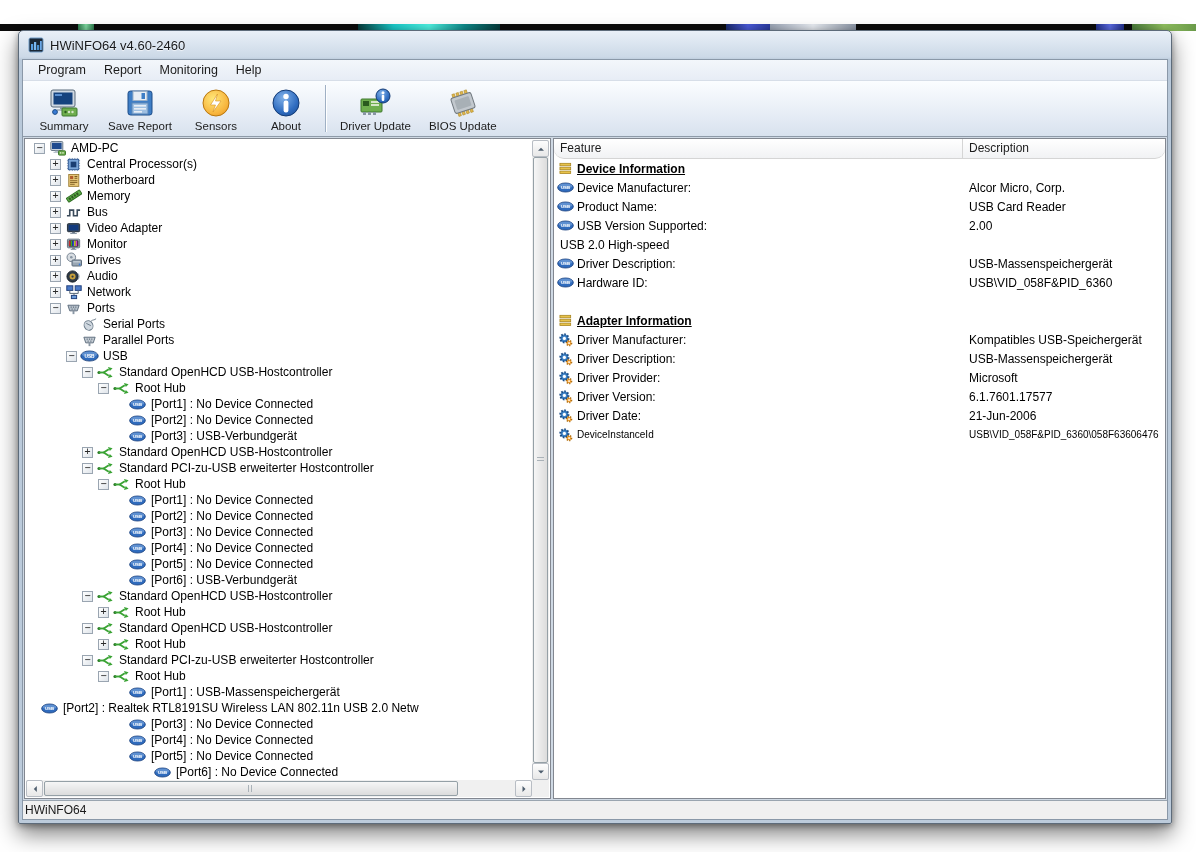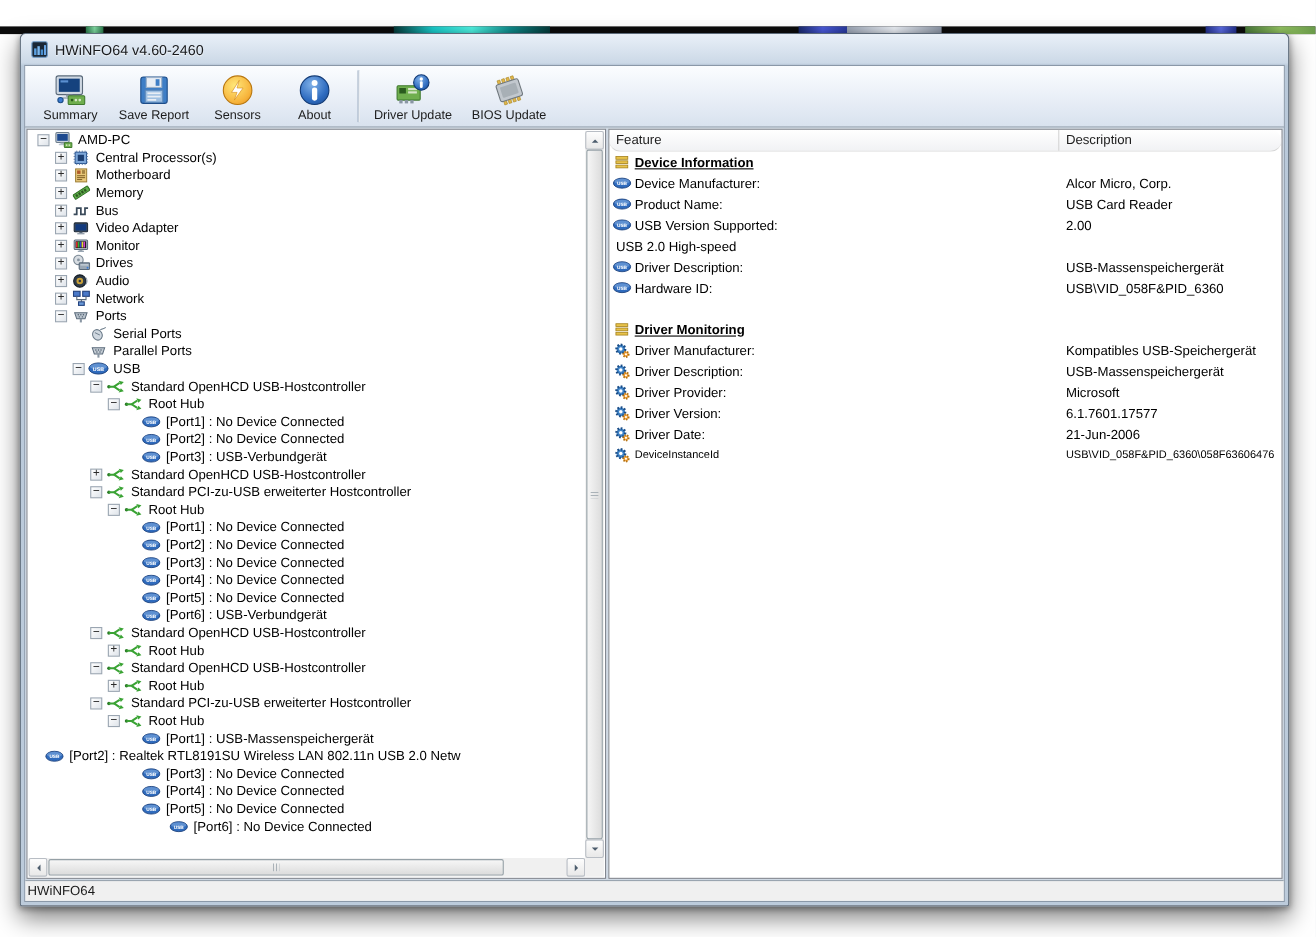--- a/index.html
+++ b/index.html
@@ -112,20 +112,26 @@
       <span class="ic" id="appicon"><svg viewBox="0 0 16 16" width="16" height="16">
             <rect x="1" y="1" width="14" height="14" rx="1.5" fill="#1a2735" stroke="#6f9cc8"></rect>
             <rect x="3" y="7" width="2.2" height="6" fill="#5aa0e0"></rect>
             <rect x="6" y="5" width="2.2" height="8" fill="#7ab8f0"></rect>
             <rect x="9" y="8" width="2.2" height="5" fill="#4a90d0"></rect>
             <rect x="12" y="4" width="1.8" height="9" fill="#6aa8e8"></rect>
           </svg></span>
       <span class="title-text">HWiNFO64 v4.60-2460</span>
     </div>
     <div class="app-body">
+      <div class="menubar" id="menubar">
+          <span class="menu-item">Program</span>
+          <span class="menu-item">Report</span>
+          <span class="menu-item">Monitoring</span>
+          <span class="menu-item">Help</span>
+        </div>
       <div class="toolbar" id="toolbar">
           <div class="tb-btn">
             <span class="tb-icon">
               <svg viewBox="0 0 32 32">
                 <rect x="3" y="3" width="24" height="17" rx="2" fill="#cfd8e2" stroke="#5a6a7a"></rect>
                 <rect x="5.5" y="5.5" width="19" height="12" fill="#15427e"></rect>
                 <rect x="7" y="7" width="7" height="2" fill="#5a8fd0"></rect>
                 <rect x="12" y="20" width="6" height="2" fill="#8a97a4"></rect>
                 <rect x="9" y="22" width="12" height="2" fill="#b0bac4"></rect>
                 <rect x="14" y="21" width="15" height="8" rx="1" fill="#6fae4e" stroke="#3f7a2e"></rect>
@@ -835,21 +841,21 @@
                 <div class="d-feature">
                   <span class="dico">
                     <svg viewBox="0 0 14 14" width="13" height="13">
                       <g fill="#e8c34a" stroke="#a5821d" stroke-width="0.8">
                         <rect x="1" y="1.4" width="11.6" height="2.7"></rect>
                         <rect x="1" y="5.6" width="11.6" height="2.7"></rect>
                         <rect x="1" y="9.8" width="11.6" height="2.7"></rect>
                       </g>
                     </svg>
                   </span>
-                  <span>Driver Monitoring</span>
+                  <span>Adapter Information</span>
                 </div>
                 <div class="d-desc"></div>
               </div>
               <div class="drow">
                 <div class="d-feature">
                   <span class="dico">
                     <svg viewBox="0 0 16 16" width="15" height="15">
                       <circle cx="6.8" cy="6.8" r="4.2" fill="#3f84c8" stroke="#1c4d86" stroke-width="2.4" stroke-dasharray="1.6 1.6"></circle>
                       <circle cx="6.8" cy="6.8" r="1.7" fill="#ffffff"></circle>
                       <circle cx="11.8" cy="11.8" r="2.6" fill="#f2a33c" stroke="#b06f10" stroke-width="1.8" stroke-dasharray="1.3 1.3"></circle>

